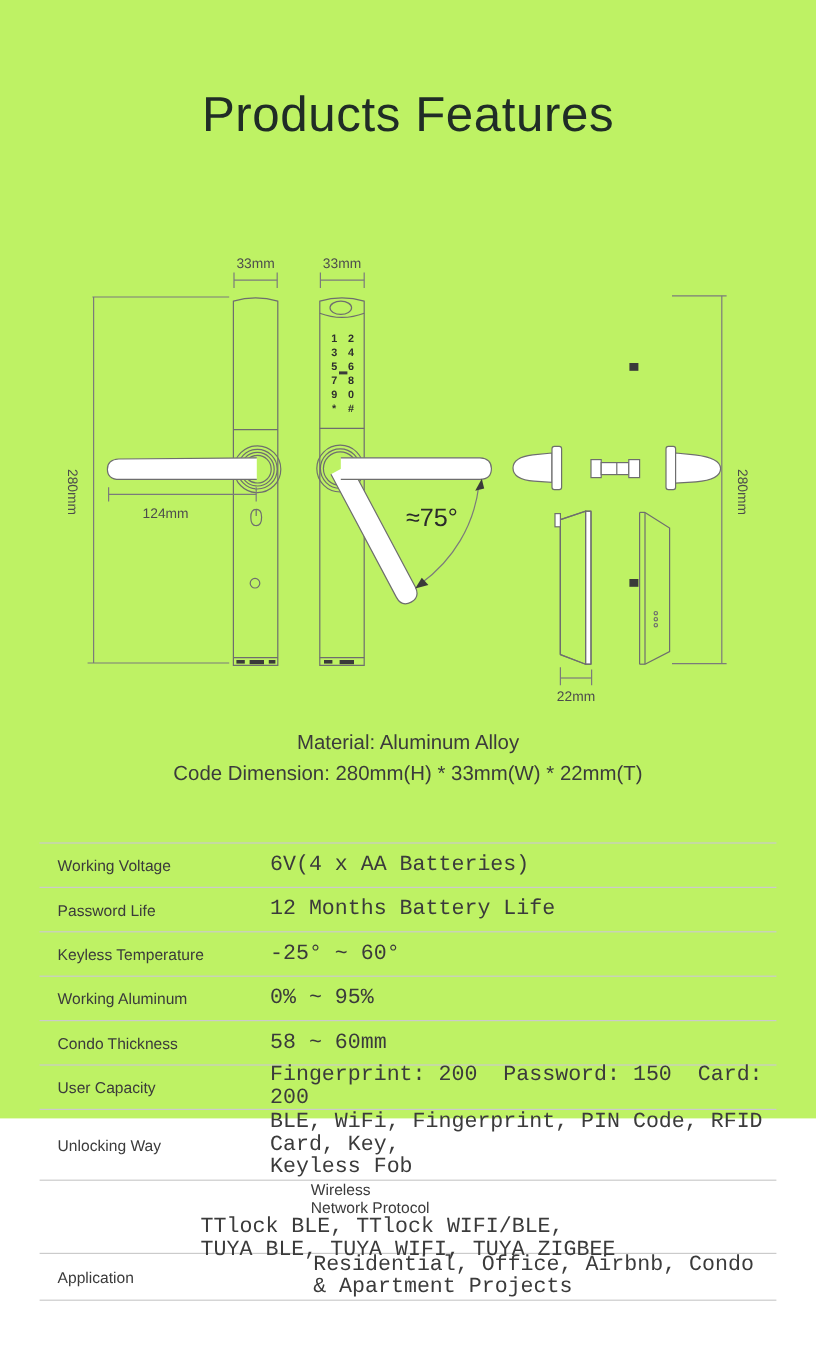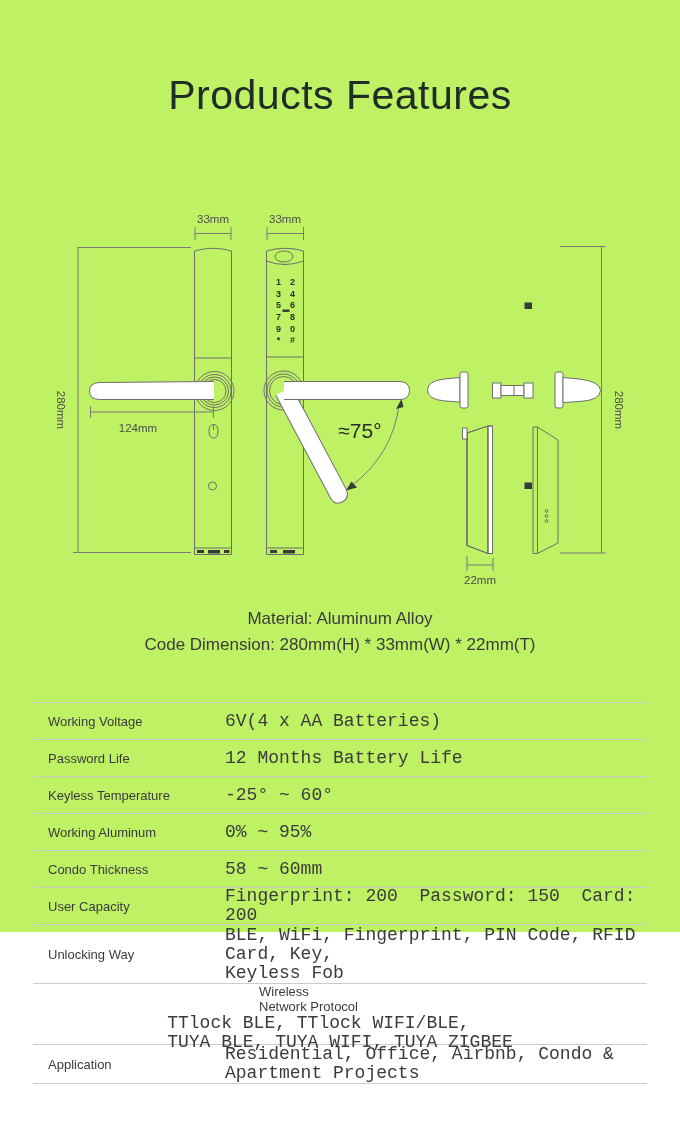--- a/index.html
+++ b/index.html
@@ -10,21 +10,21 @@
   .title { position:absolute; top:72px; left:0; width:680px; text-align:center;
            font-size:41px; font-weight:400; letter-spacing:0.5px; color:#202c26; }
 
   .drawing-wrap { position:absolute; top:180px; left:0; width:680px; height:420px; }
 
   .summary { position:absolute; top:606px; left:0; width:680px; text-align:center;
              color:#3b3b3b; font-size:17px; line-height:26px; }
 
   .spec-table { position:absolute; top:702px; left:33px; width:614px; }
   .spec-row { display:flex; align-items:center; border-top:1px solid #cbcbcb; }
-  .spec-row:last-child { border-bottom:1px solid #cbcbcb; }
+  .spec-row:last-child { border-bottom:1px solid #cbcbcb;gap:36px; }
   .spec-row.h1 { height:37px; }
   .spec-row.h2 { height:59px; }
   .spec-row.h3 { height:61px;flex-direction:column; }
   .spec-row.h4 { height:40px; }
   .spec-label { width:192px; padding-left:15px; font-size:13px; color:#3b3b3b;
                 line-height:15px; white-space:pre-wrap; }
   .spec-value { flex:1; font-size:18px; color:#3b3b3b; line-height:19px;
                 white-space:pre-wrap;font-family:Liberation Mono, monospace; }
 
   svg text { font-family:"Liberation Sans","DejaVu Sans",sans-serif; }

